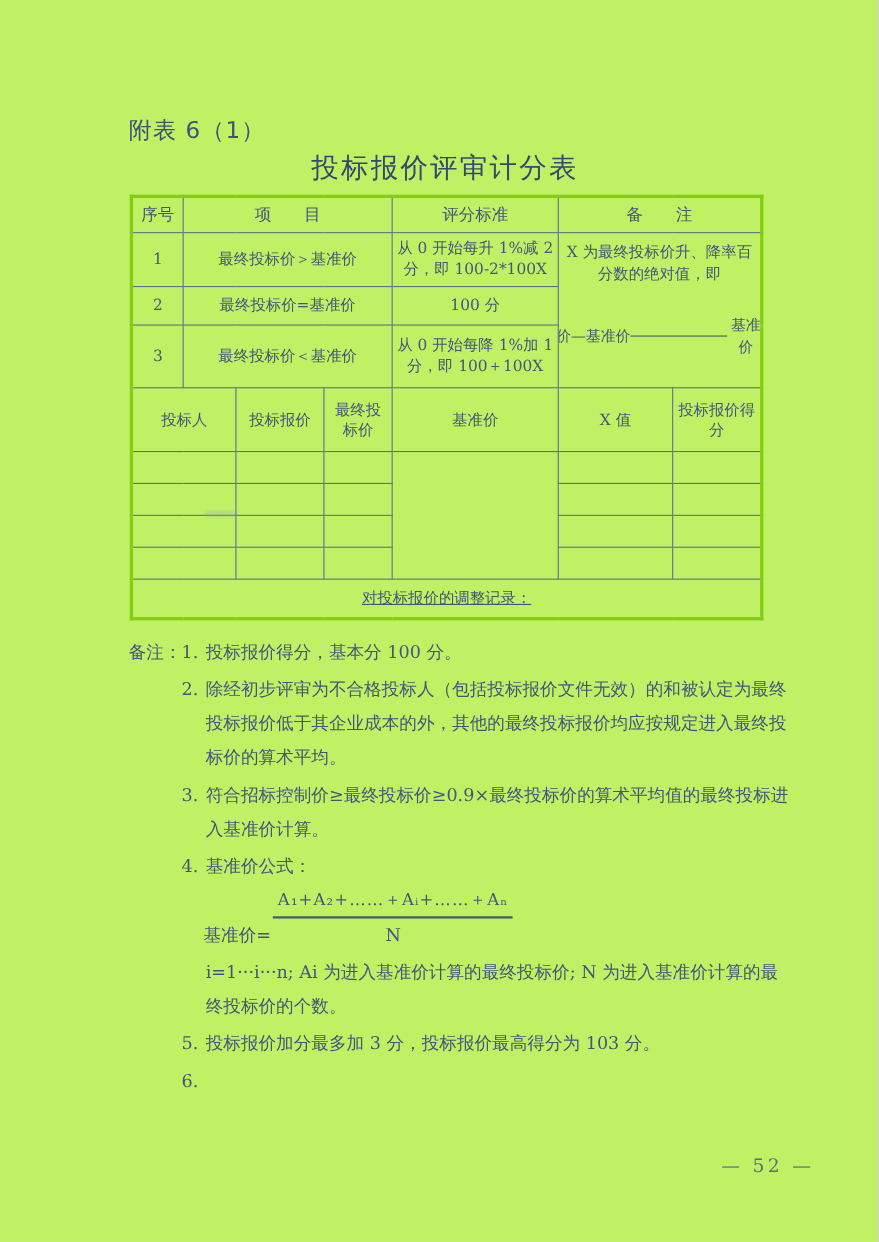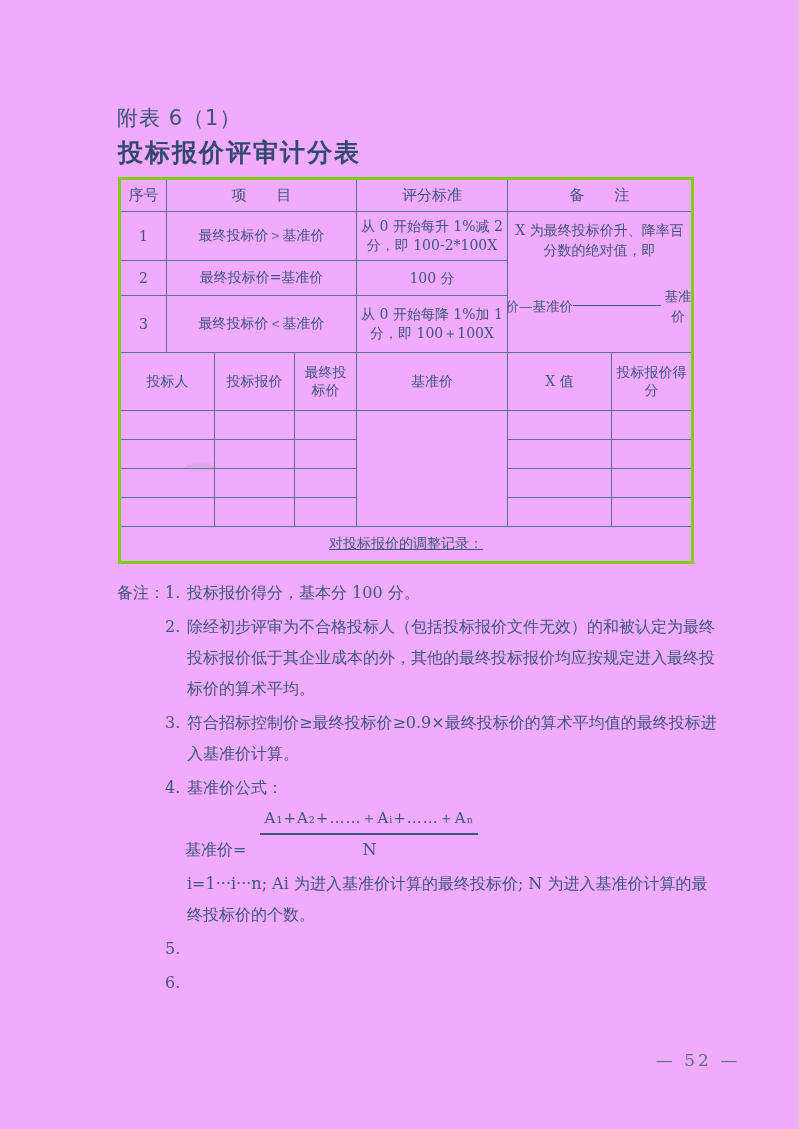--- a/index.html
+++ b/index.html
@@ -1,33 +1,33 @@
 <!DOCTYPE html>
 <html><head>
 <meta charset="utf-8">
 <style>
   html,body { margin:0; padding:0; background:#e9e9e7; }
   .page {
     position:relative; width:799px; height:1129px; margin:0 auto;
-    background:#f0abfc; overflow:hidden;
+    background:#bef264; overflow:hidden;
     font-family:"DejaVu Serif","Liberation Serif",serif;
     color:#42567b;
   }
   .page::after { 
     content:""; position:absolute; top:0; right:0; width:4px; height:100%;
     background:linear-gradient(to left,#cfcfcc,rgba(255,255,255,0)); opacity:.6; pointer-events:none;
   }
   .doc-label {
     position:absolute; left:117px; top:104px;
     font-family:"DejaVu Sans","Liberation Sans",sans-serif;
     font-size:21px; color:#3d5278; letter-spacing:1px;
   }
   .doc-title {
     position:absolute; left:118px; top:136px; width:573px; margin:0;
-    font-size:25px; font-weight:bold; color:#33496e;
+    text-align:center; font-size:25px; font-weight:normal; color:#33496e;
     letter-spacing:2px;
   }
   table.main-table {
     position:absolute; left:118px; top:177px; width:573px;
     border-collapse:collapse; table-layout:fixed;
     border:3px solid #84cc16;
   }
   table.main-table td {
     border:1px solid #5d7094; text-align:center; vertical-align:middle;
     font-size:14px; padding:2px 4px; color:#42567b; overflow:hidden;
@@ -62,21 +62,21 @@
     position:absolute; left:117px; top:577px; width:602px;
     font-size:16px; line-height:31px; color:#42567b;
   }
   .note-row { display:flex; align-items:flex-start; margin-bottom:3px; }
   .notes-label { flex:none; width:48px; }
   .note-indent { flex:none; width:48px; }
   .note-no { flex:none; width:22px; }
   .note-text { flex:1; }
   .formula-row { display:flex; align-items:flex-end; margin:4px 0 6px 68px; }
   .formula-prefix { font-size:16px; line-height:24px; }
-  .big-frac { display:flex; flex-direction:column; align-items:center; margin-left:14px; }
+  .big-frac { display:flex; flex-direction:column; align-items:center; margin-left:2px; }
   .big-frac-num { font-size:15px; letter-spacing:1px; line-height:22px; white-space:nowrap; }
   .big-frac-line { width:218px; height:1.5px; background:#42567b; margin:4px 0 3px; }
   .big-frac-den { font-size:16px; line-height:24px; }
   .page-number {
     position:absolute; left:618px; top:1050px; width:160px;
     font-size:17px; color:#5f6b80; letter-spacing:3px; text-align:center;
   }
 </style>
 </head>
 <body>
@@ -213,20 +213,21 @@
 
     <div class="note-row">
       <span class="note-indent"></span>
       <span class="note-no"></span>
       <span class="note-text">i=1···i···n; Ai 为进入基准价计算的最终投标价; N 为进入基准价计算的最终投标价的个数。</span>
     </div>
 
     <div class="note-row">
       <span class="note-indent"></span>
       <span class="note-no">5.</span>
+      <span class="note-text">投标报价加分最多加 3 分，投标报价最高得分为 103 分。</span>
     </div>
 
     <div class="note-row">
       <span class="note-indent"></span>
       <span class="note-no">6.</span>
     </div>
 
   </div>
 
   <div class="page-number">— 52 —</div>

